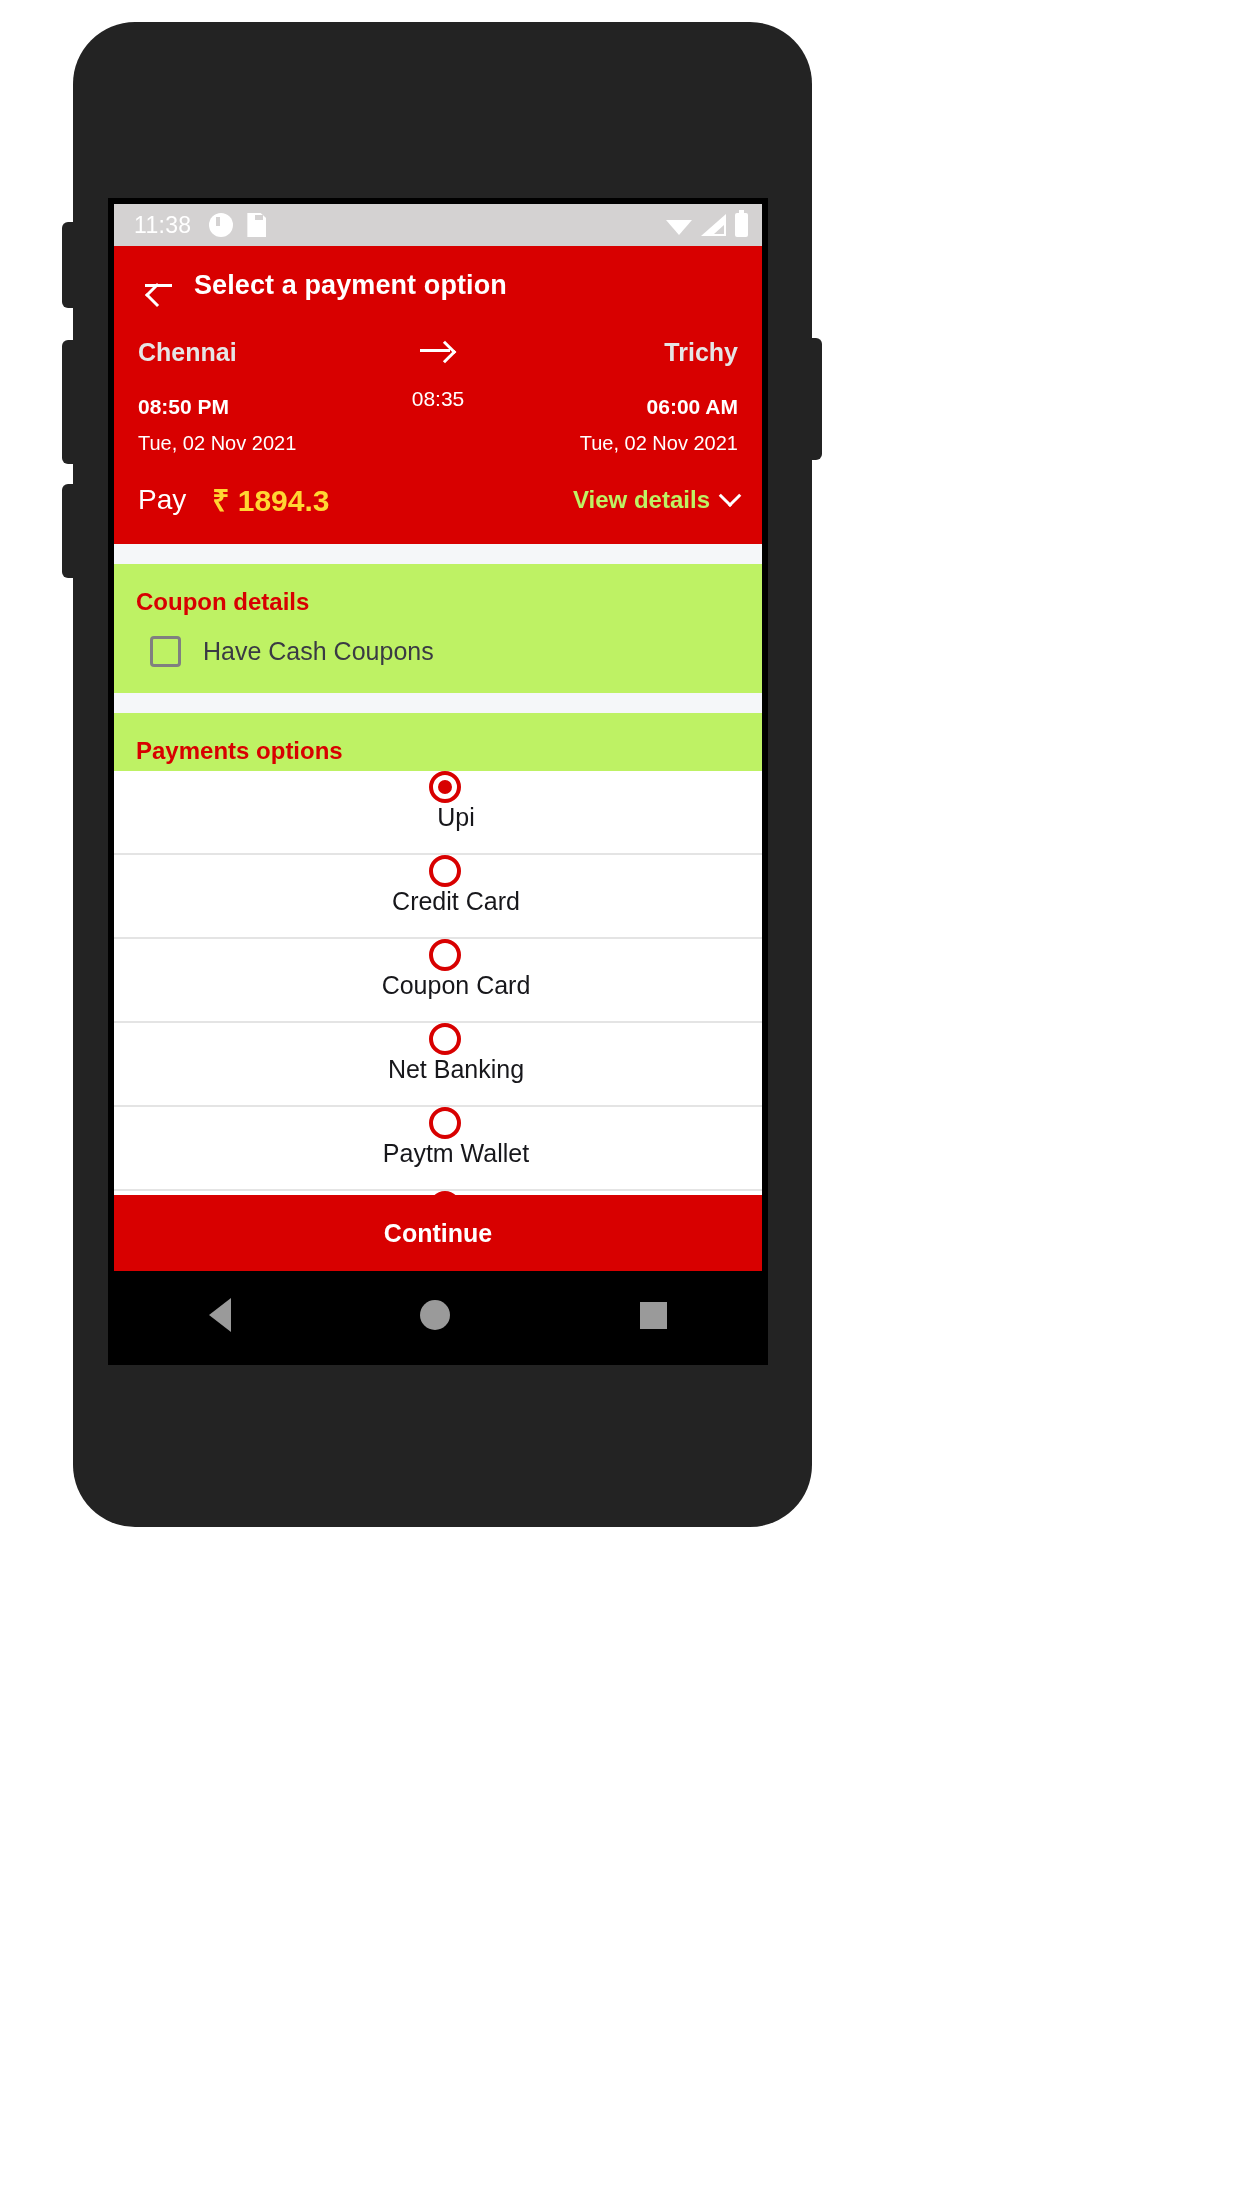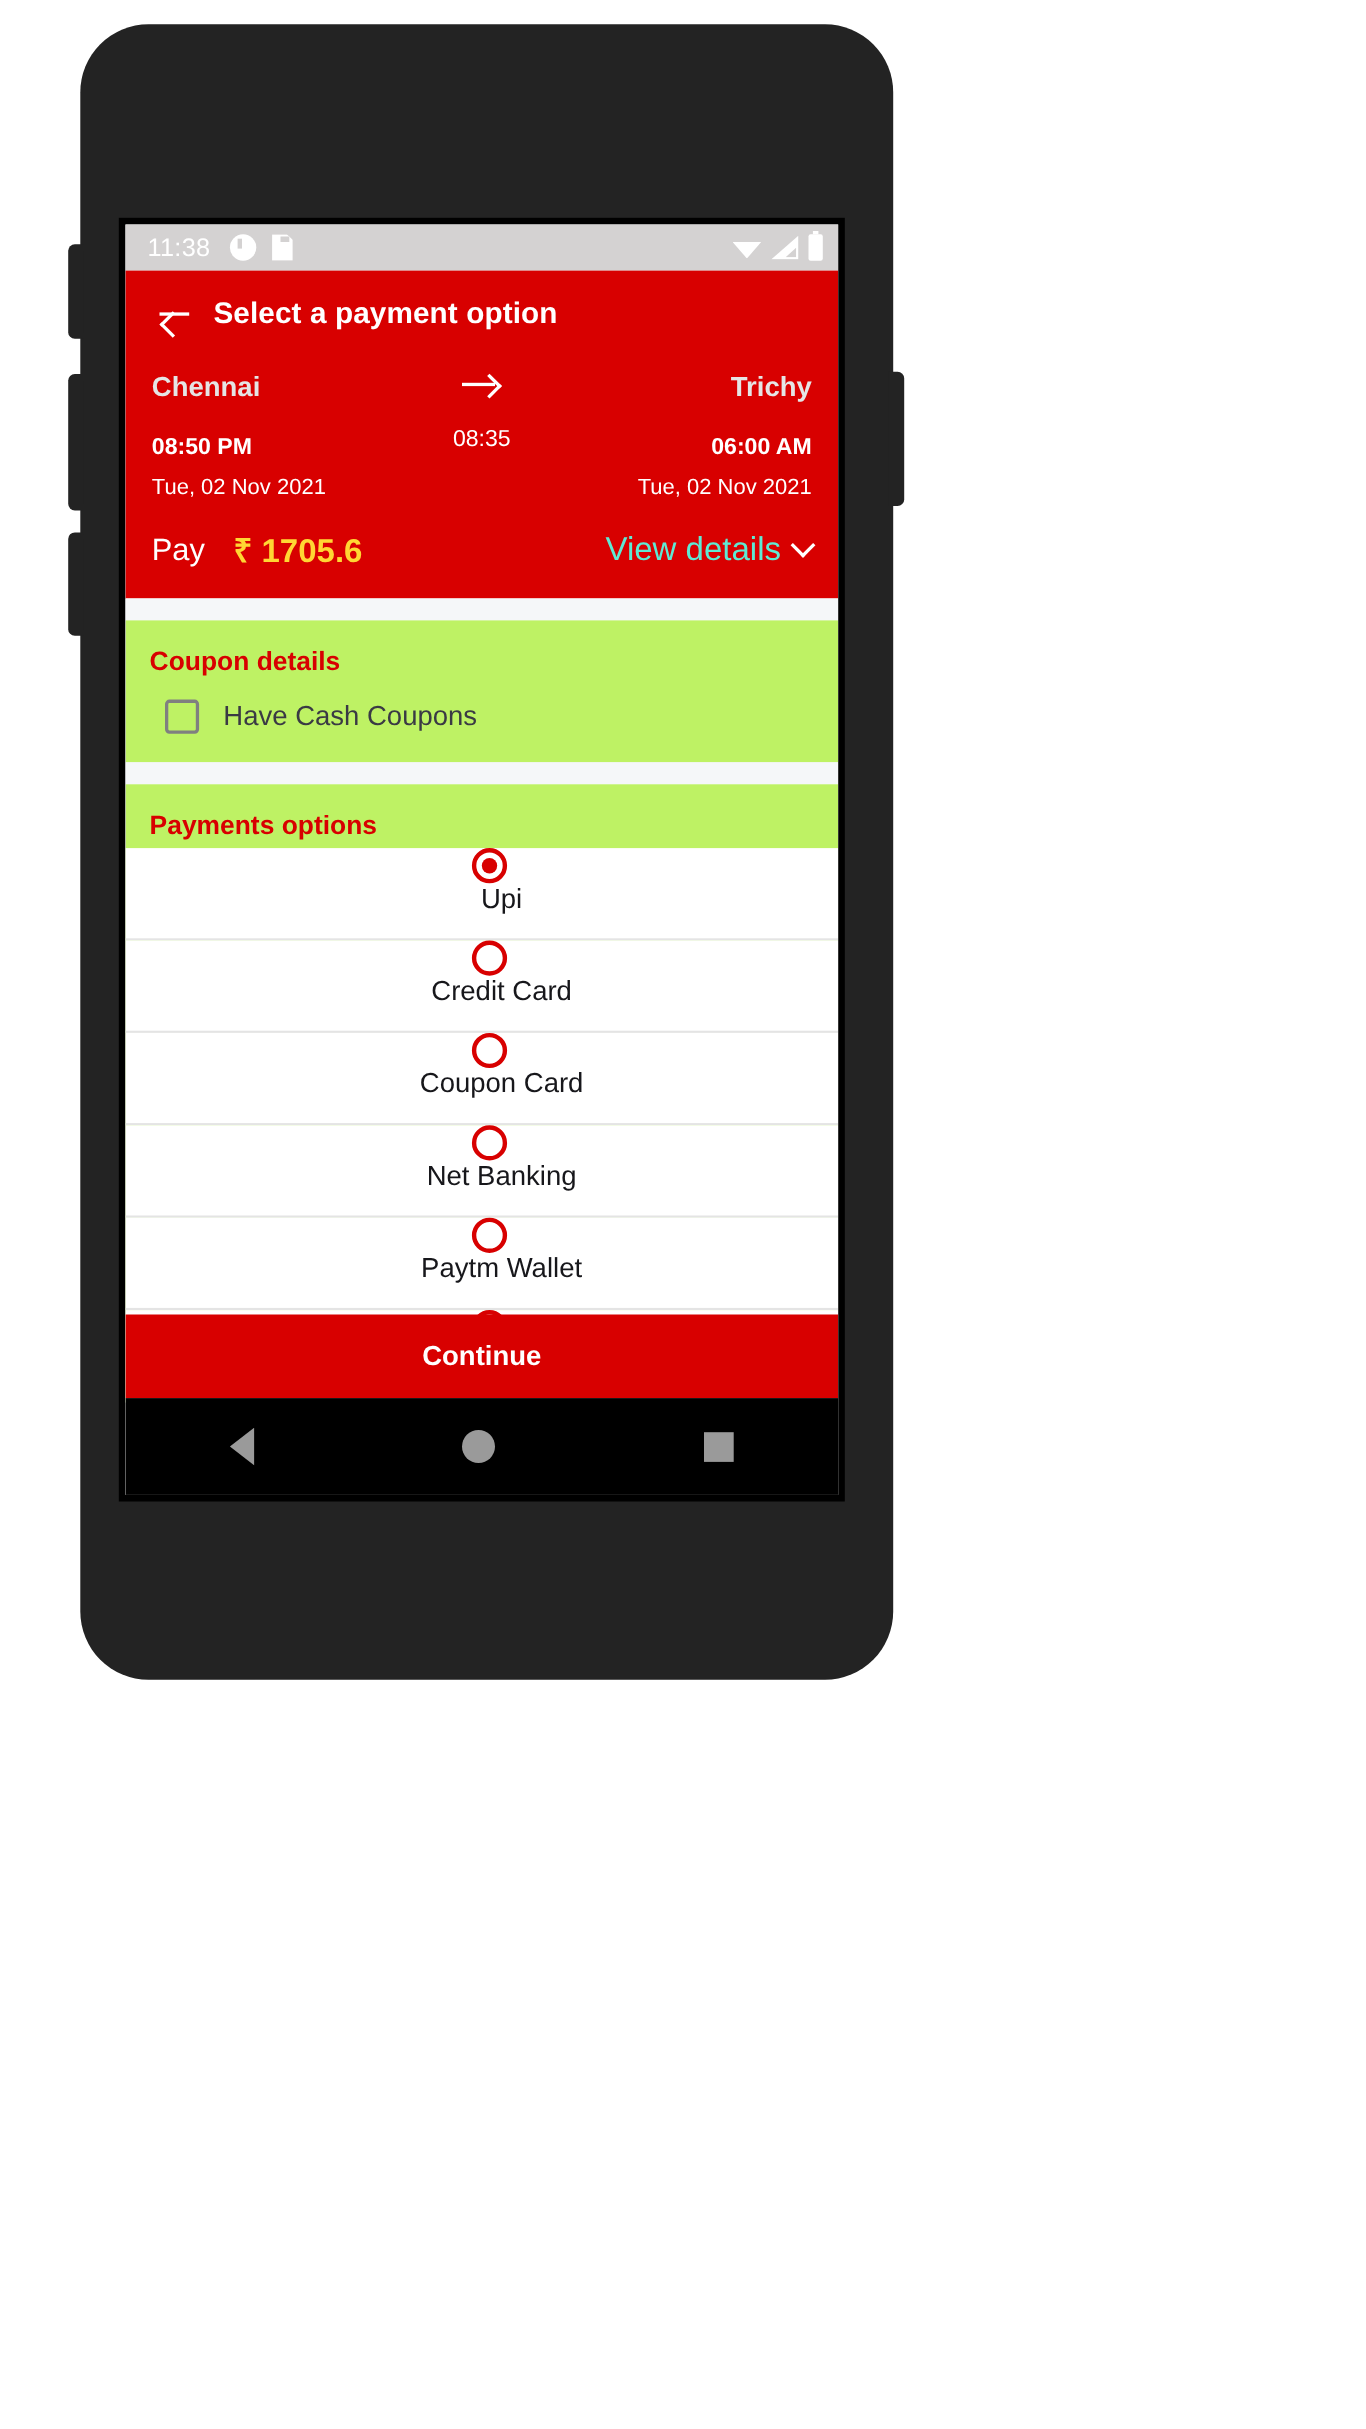--- a/index.html
+++ b/index.html
@@ -217,23 +217,23 @@
     color: #ffd633;
     margin-left: 26px;
   }
   .pay-spacer { flex: 1; }
   .view-details {
     display: flex;
     align-items: center;
     gap: 12px;
   }
   .view-details-label {
-    font-size: 30px;
-    color: #5eead4;
-    font-weight: 400;
+    font-size: 24px;
+    color: #bef264;
+    font-weight: 700;
   }
   .chevron-down {
     width: 16px; height: 16px;
     border-right: 3px solid #ffffff;
     border-bottom: 3px solid #ffffff;
     transform: rotate(45deg) translate(-3px,-3px);
   }
 
   
   .body-area { background: #f5f7f9; }
@@ -410,21 +410,21 @@
             </div>
             <div class="route-col-m"></div>
             <div class="route-col-r">
               <div class="date">Tue, 02 Nov 2021</div>
             </div>
           </div>
         </div>
 
         <div class="pay-row">
           <span class="pay-label">Pay</span>
-          <span class="pay-amount">₹ 1705.6</span>
+          <span class="pay-amount">₹ 1894.3</span>
           <span class="pay-spacer"></span>
           <span class="view-details">
             <span class="view-details-label">View details</span>
             <span class="chevron-down"></span>
           </span>
         </div>
       </div>
 
       <div class="scroll-area">
         <div class="body-area">

